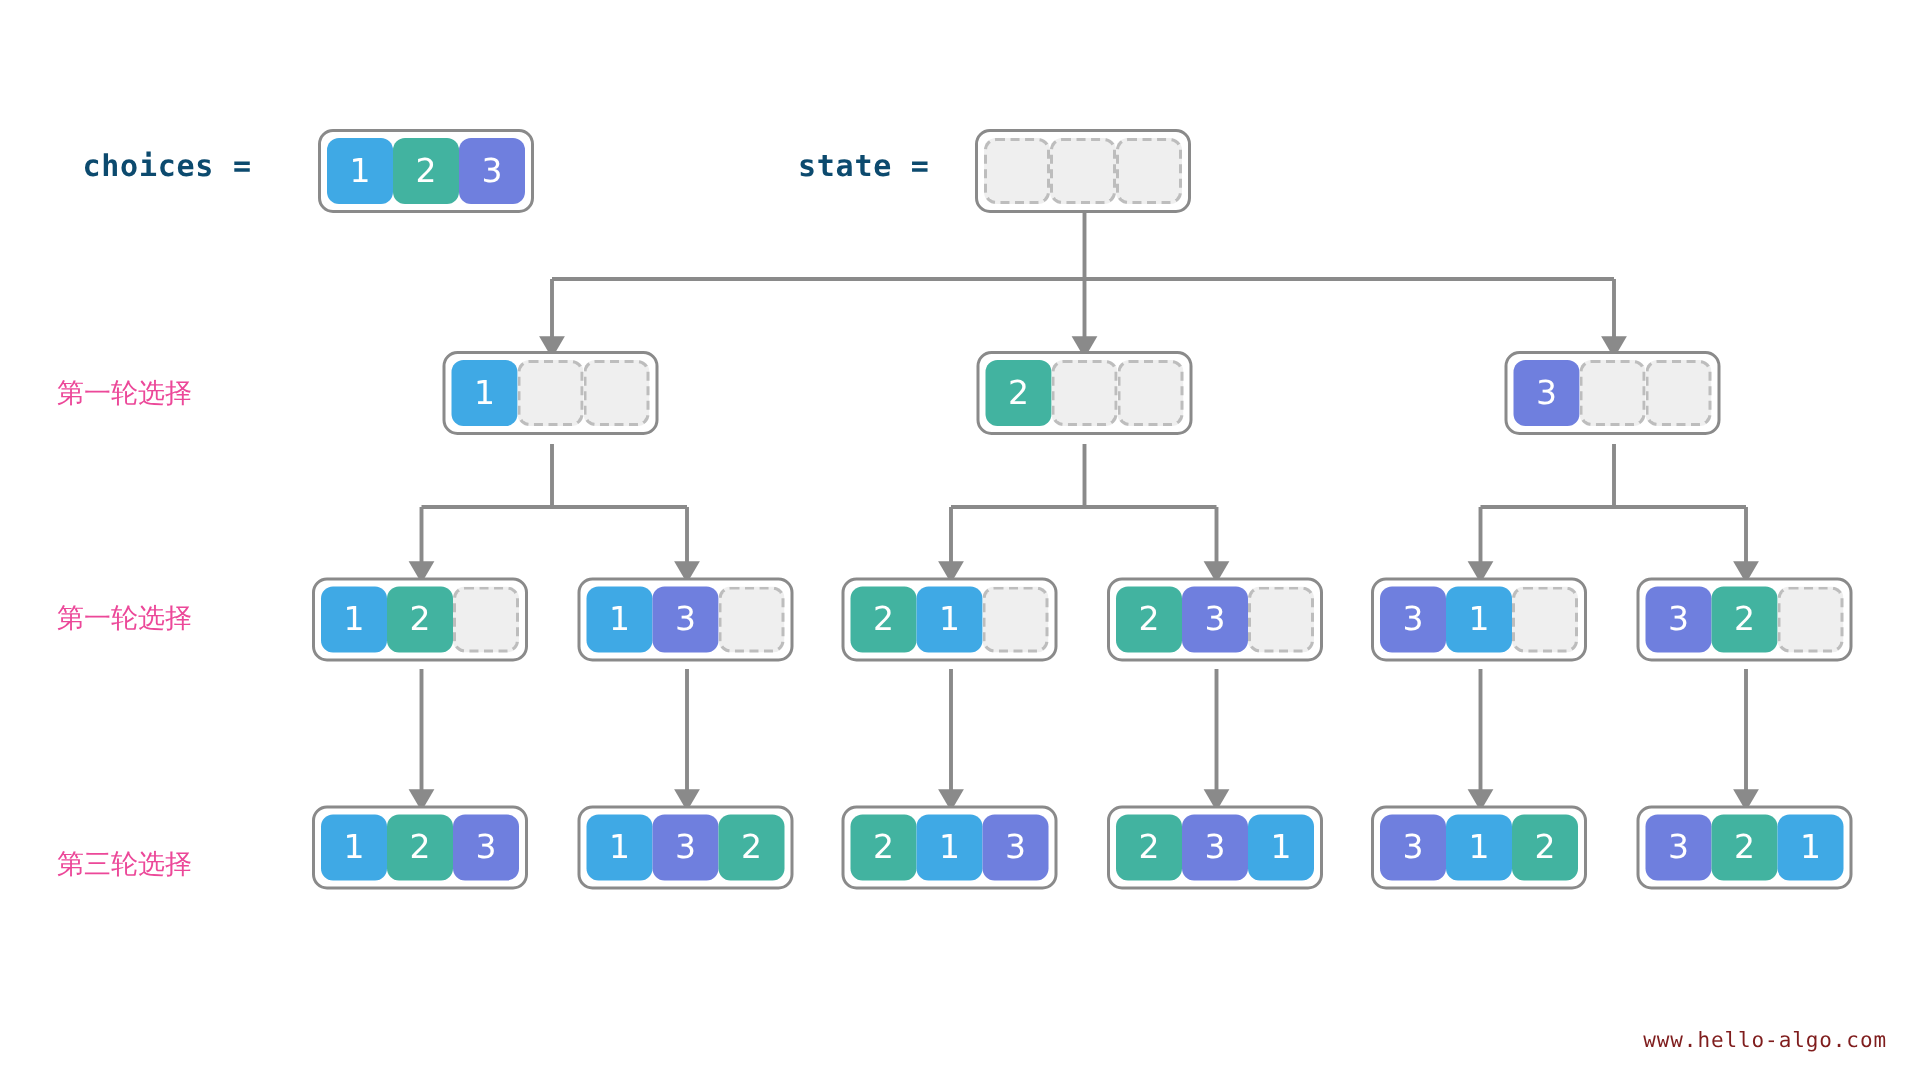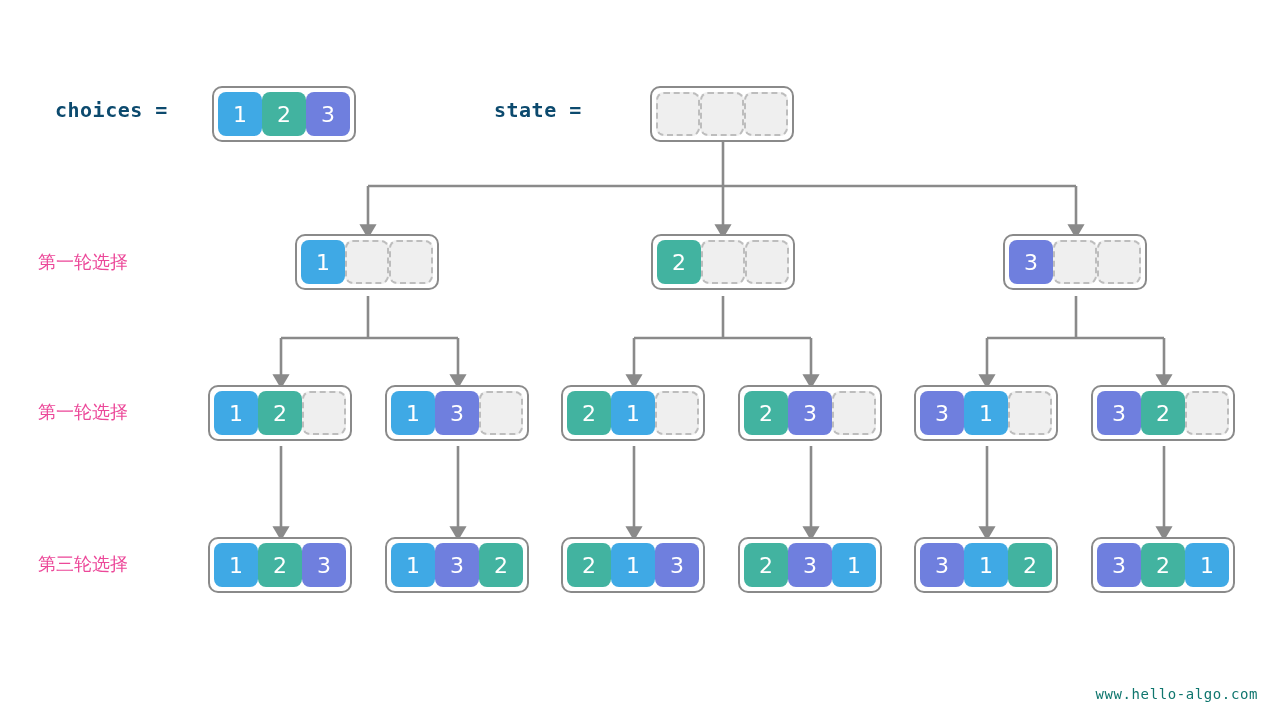--- a/index.html
+++ b/index.html
@@ -86,21 +86,21 @@
   .cell.v2 { background: #42B3A0; }
   .cell.v3 { background: #6F7FDE; }
 
   
   .watermark {
     position: absolute;
     right: 22px;
     bottom: 18px;
     font-family: "DejaVu Sans Mono", "Liberation Mono", monospace;
     font-size: 14px;
-    color: #0f766e;
+    color: #7f1d1d;
     letter-spacing: 0.6px;
   }
 </style>
 </head>
 <body>
 
 <div id="canvas">
 
   <svg id="edges" viewBox="0 0 1280 720">
     <defs>
@@ -142,31 +142,31 @@
   </svg>
 
   <div class="eq-label" style="left:55px; top:98px;">choices  =</div>
 
   <div class="node" id="node-choices" style="left:212px; top:86px;">
       <div class="cell v1">1</div>
       <div class="cell v2">2</div>
       <div class="cell v3">3</div>
     </div>
 
-  <div class="eq-label" style="left:494px; top:98px;">state  =</div>
+  <div class="eq-label" style="left:532px; top:98px;">state  =</div>
 
   <div class="node" id="node-state" style="left:650px; top:86px;">
       <div class="cell empty"></div>
       <div class="cell empty"></div>
       <div class="cell empty"></div>
     </div>
 
   <div class="row-label" style="left:38px; top:250px;">第一轮选择</div>
   <div class="row-label" style="left:38px; top:400px;">第一轮选择</div>
-  <div class="row-label" style="left:38px; top:552px;">第三轮选择</div>
+  <div class="row-label" style="left:38px; top:564px;">第三轮选择</div>
 
   <div class="node" style="left:295px; top:234px;">
       <div class="cell v1">1</div>
       <div class="cell empty"></div>
       <div class="cell empty"></div>
     </div>
   <div class="node" style="left:651px; top:234px;">
       <div class="cell v2">2</div>
       <div class="cell empty"></div>
       <div class="cell empty"></div>

